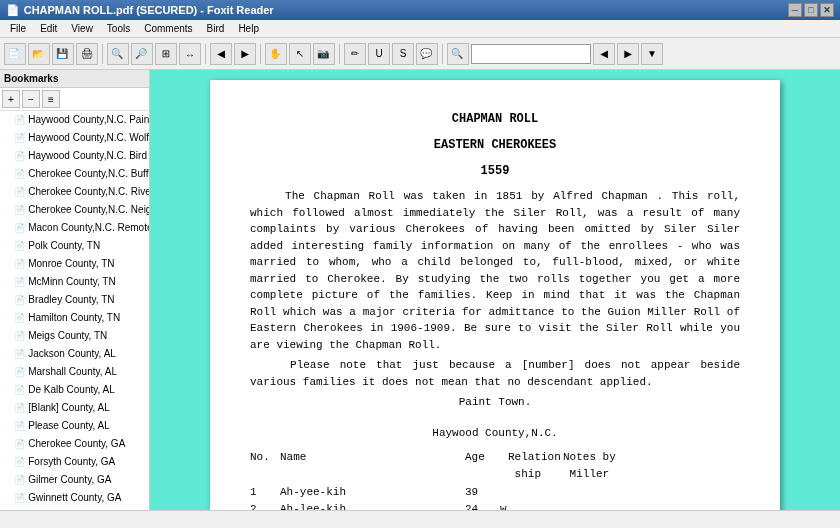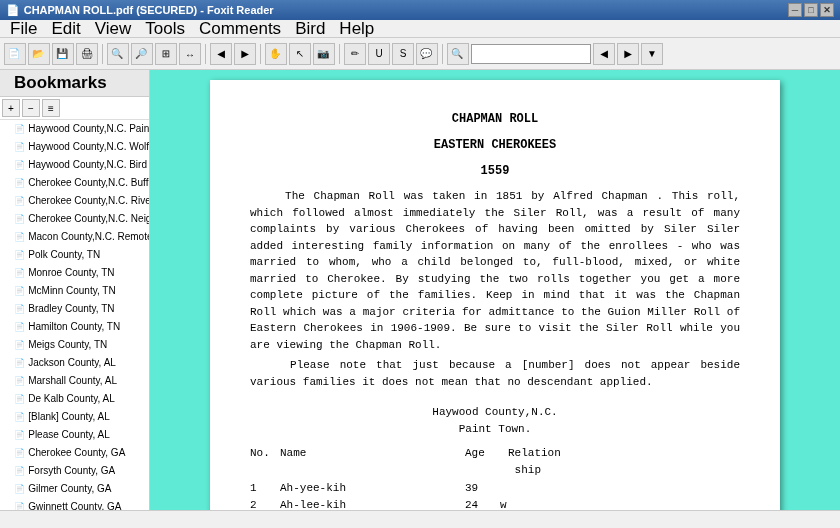--- a/index.html
+++ b/index.html
@@ -31,21 +31,21 @@
     }
 
     
     #menu-bar {
       background: #f0f0f0;
       height: 18px;
       display: flex;
       align-items: center;
       padding: 0 4px;
       border-bottom: 1px solid #ccc;
-      font-size: 17px;
+      font-size: 10px;
       gap: 2px;
     }
     .menu-item {
       padding: 2px 6px;
       cursor: pointer;
     }
 
     
     #toolbar {
       background: #f0f0f0;
@@ -84,22 +84,22 @@
     
     #bookmarks-panel {
       width: 150px;
       background: white;
       border-right: 1px solid #ccc;
       display: flex;
       flex-direction: column;
     }
     #bookmarks-header {
       background: #e8e8e8;
-      padding: 3px 14px;
-      font-size: 17px;
+      padding: 3px 4px;
+      font-size: 10px;
       font-weight: bold;
       border-bottom: 1px solid #ccc;
     }
     #bookmarks-toolbar {
       display: flex;
       padding: 2px;
       gap: 2px;
       border-bottom: 1px solid #ddd;
     }
     .bm-btn {
@@ -331,31 +331,32 @@
       <div class="doc-title">1559</div>
 
       <div style="margin-top:2px;" class="doc-text">
         &nbsp;&nbsp;&nbsp;&nbsp;The Chapman Roll was taken in 1851 by Alfred Chapman . This roll, which followed almost immediately the Siler Roll, was a result of many complaints by various Cherokees of having been omitted by Siler Siler added interesting family information on many of the enrollees - who was married to whom, who a child belonged to, full-blood, mixed, or white married to Cherokee. By studying the two rolls together you get a more complete picture of the families. Keep in mind that it was the Chapman Roll which was a major criteria for admittance to the Guion Miller Roll of Eastern Cherokees in 1906-1909. Be sure to visit the Siler Roll while you are viewing the Chapman Roll.
       </div>
 
       <div style="" class="doc-text">
         &nbsp;&nbsp;&nbsp;&nbsp;Please note that just because a [number] does not appear beside various families it does not mean that no descendant applied.
       </div>
 
+      <div style="text-align:center;">Paint Town.</div>
       <div style="margin-top:14px; text-align:center;">
         <span>Haywood County,N.C.</span>
       </div>
-      <div style="text-align:center;">Paint Town.</div>
 
       <div style="margin-top:8px;">
         <div style="display:flex; font-family:'Courier New',monospace; font-size:11px; margin-bottom:2px;">
           <span style="width:30px;">No.</span>
           <span style="width:185px;">Name</span>
           <span style="width:35px;">Age</span>
           <span style="width:55px;margin-left:8px;">Relation<br>&nbsp;ship</span>
+          <span style="width:80px;">Notes by<br>&nbsp;Miller</span>
         </div>
         <div id="table-rows">
         <div style="display: flex; font-family: &quot;Courier New&quot;, monospace; font-size: 11px; line-height: 1.5;">
               <span style="width:30px;">1</span>
               <span style="width:185px;">Ah-yee-kih</span>
               <span style="width:35px;">39</span>
               <span style="width:55px;"></span>
               <span style="width:80px;"></span>
             </div>
             <div style="display: flex; font-family: &quot;Courier New&quot;, monospace; font-size: 11px; line-height: 1.5;">

